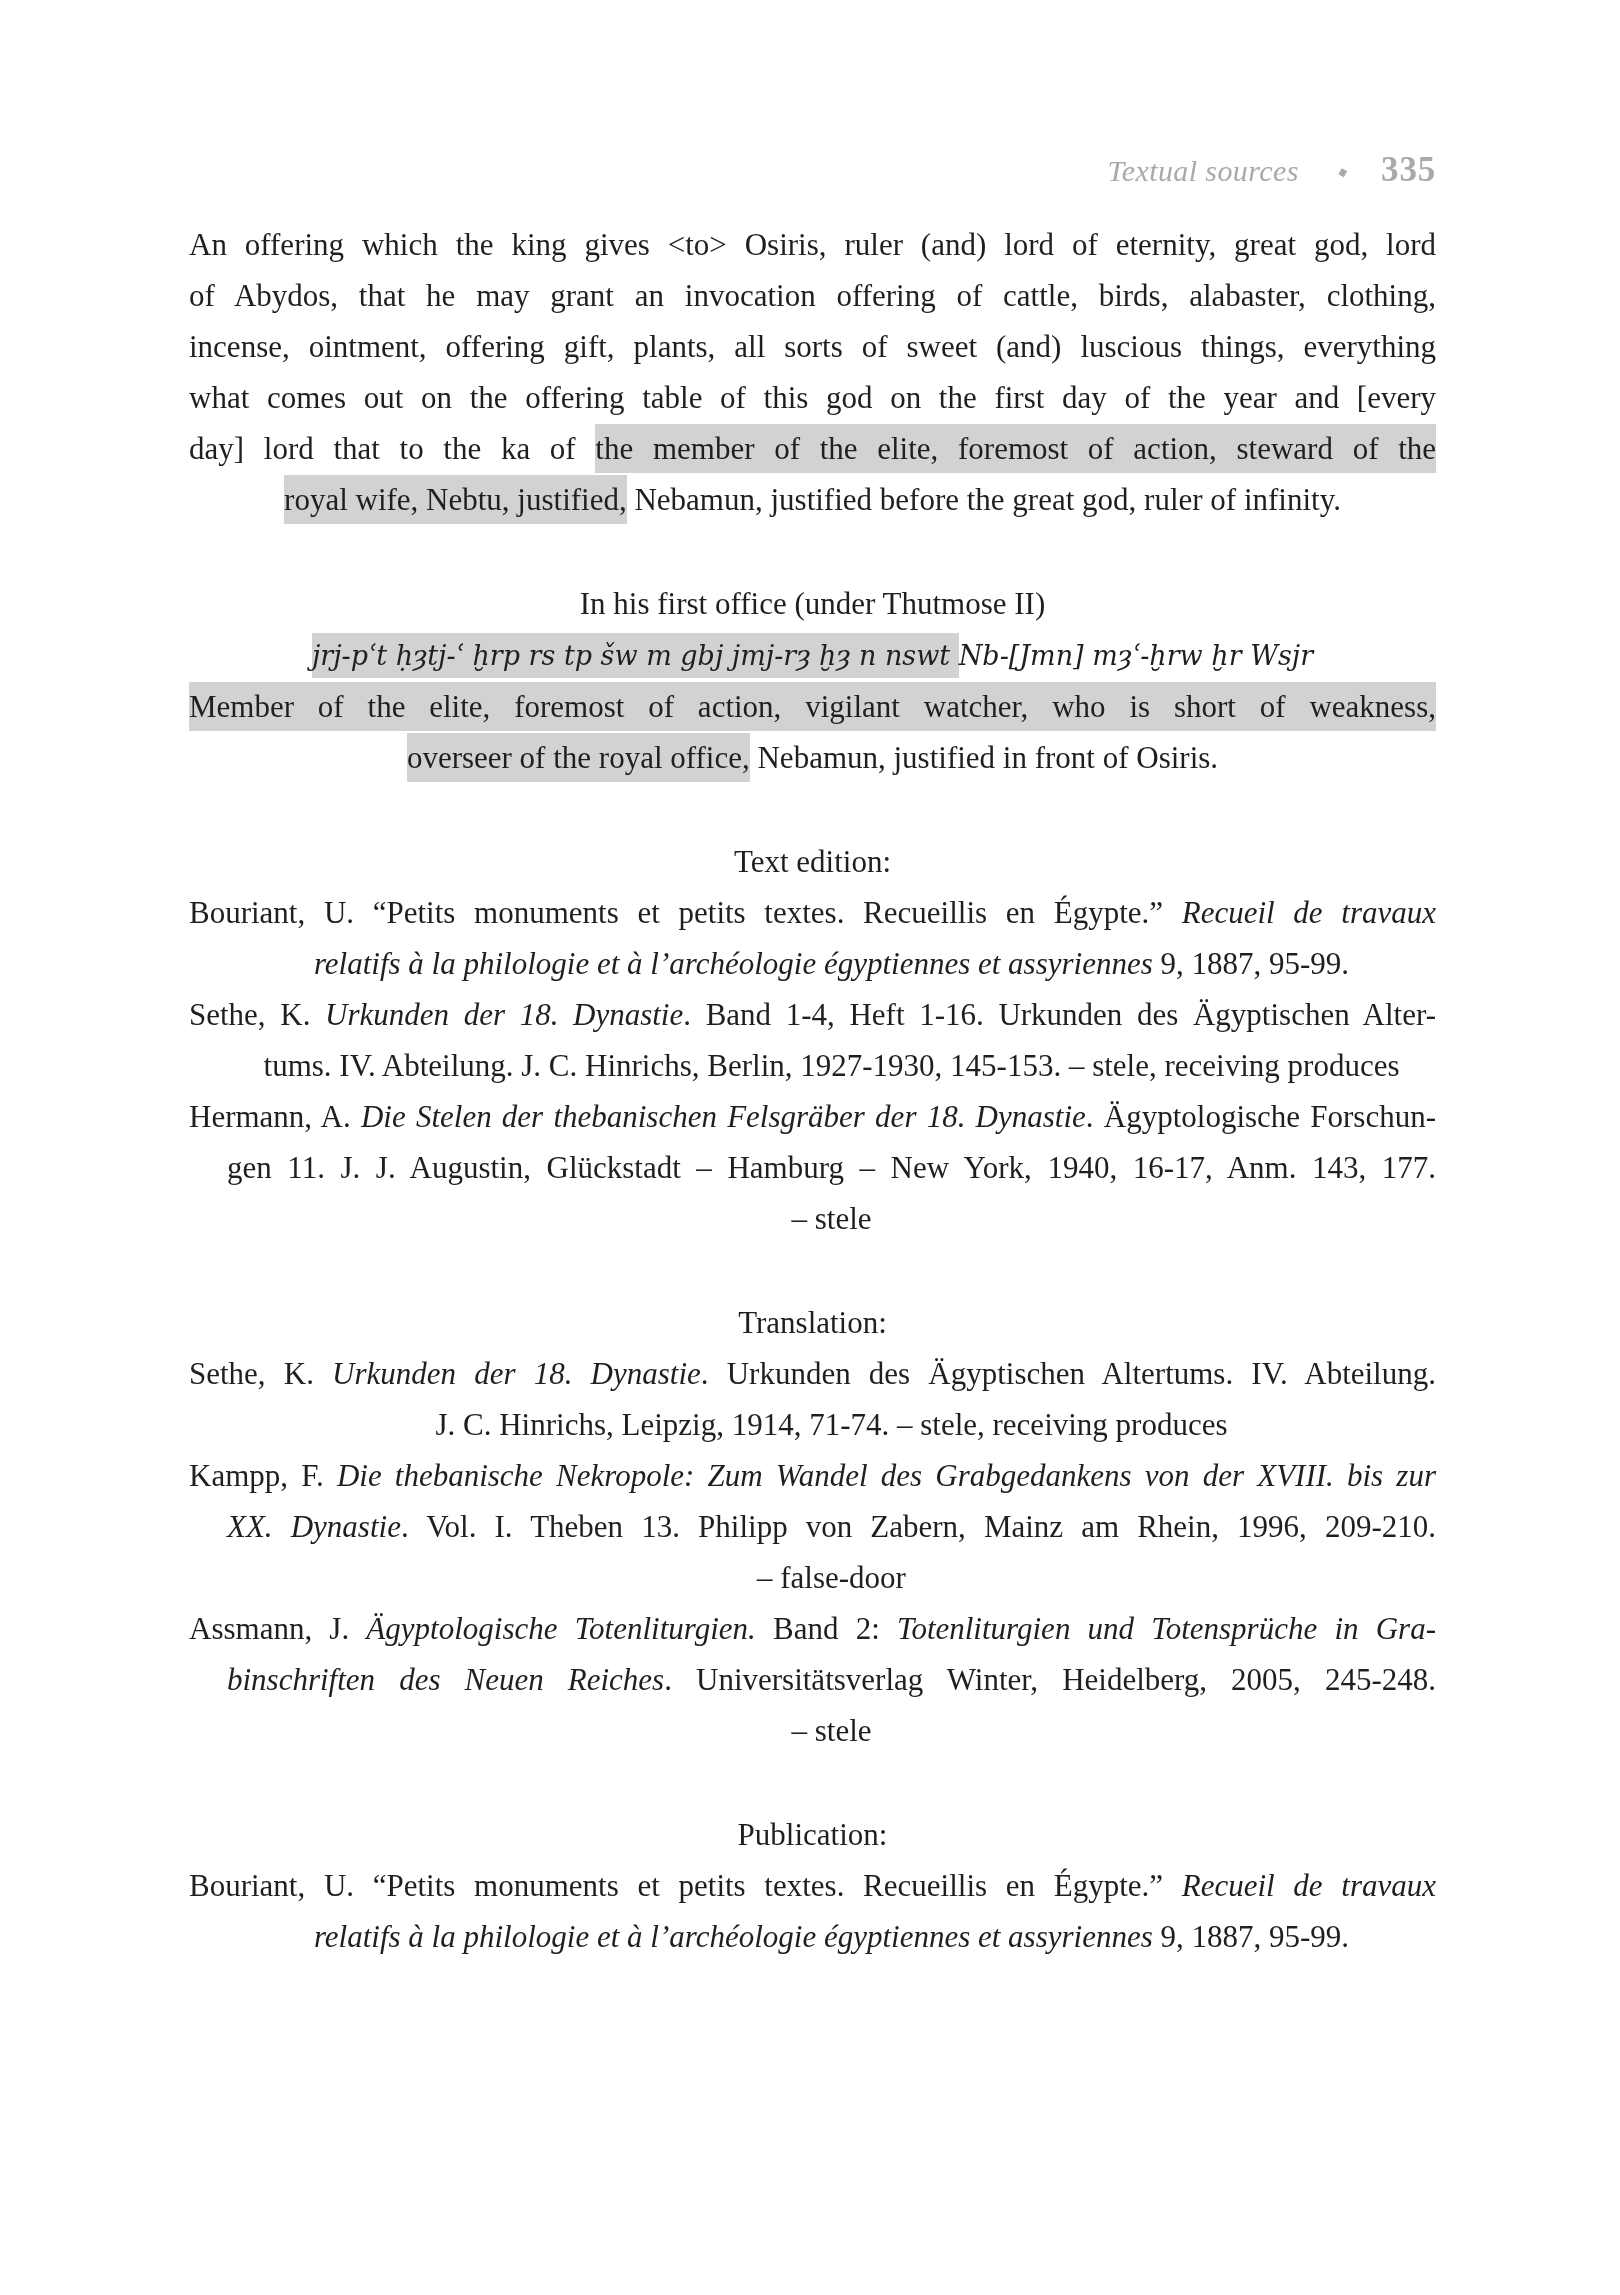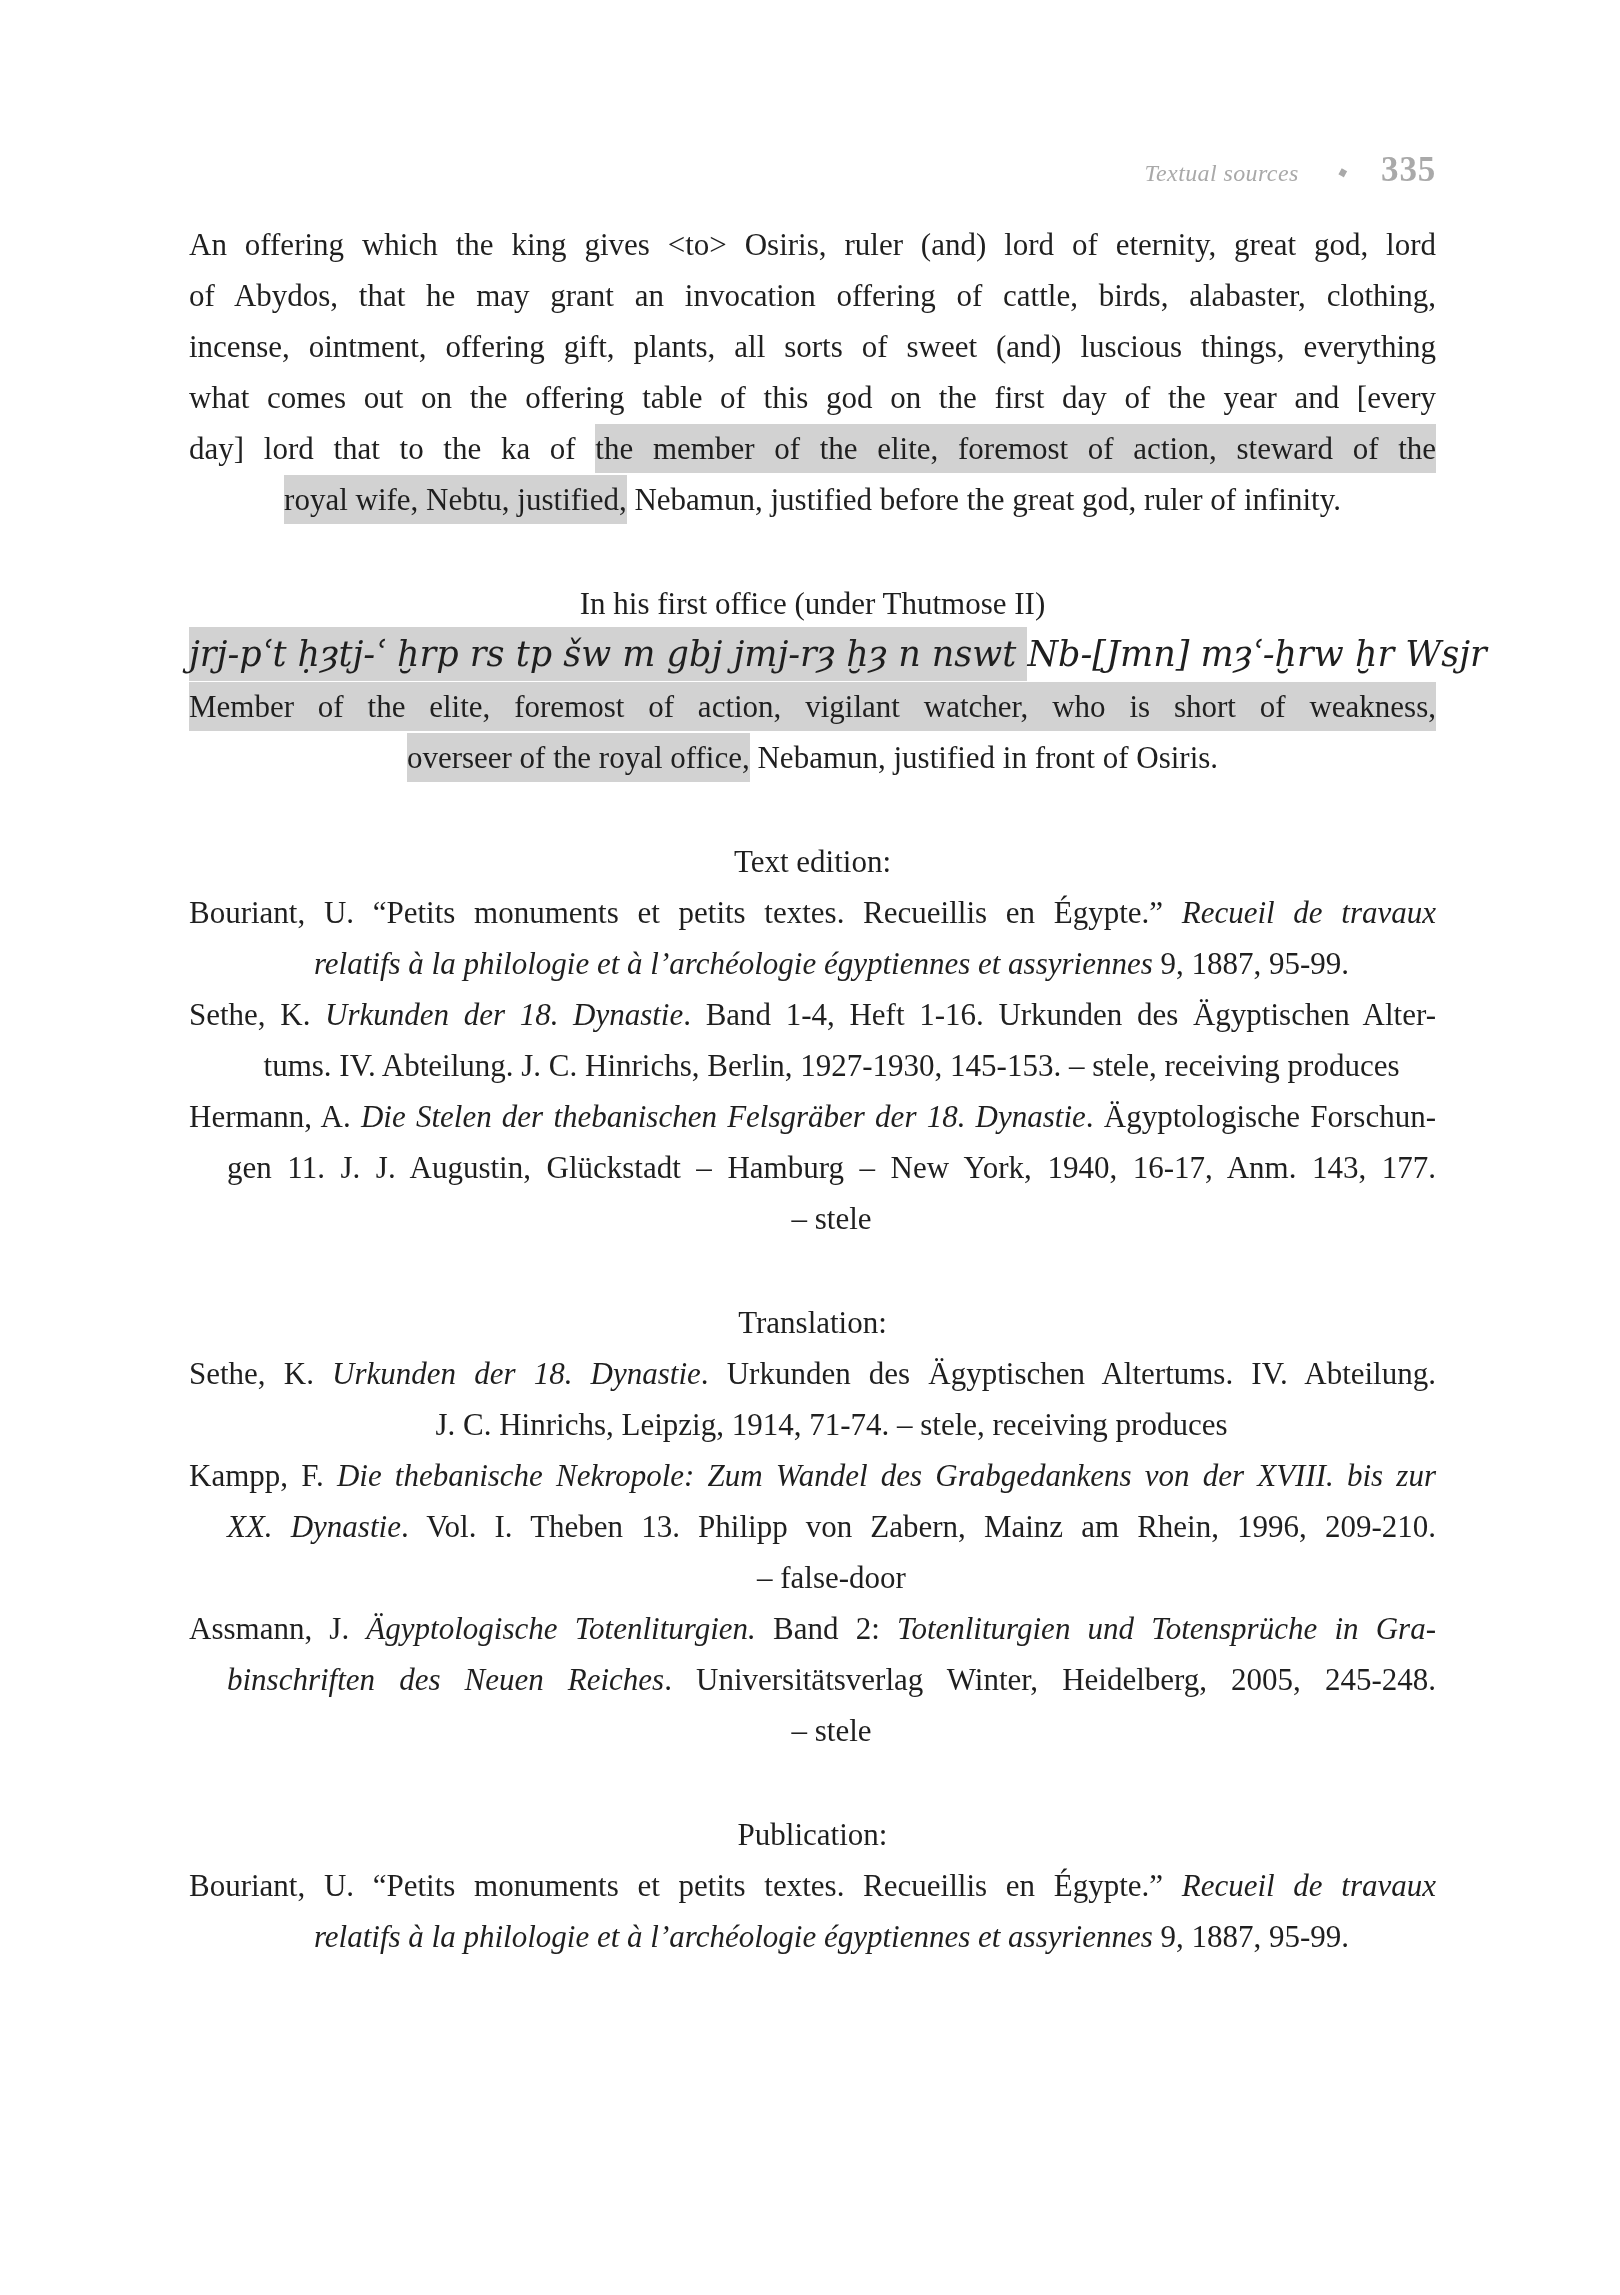--- a/index.html
+++ b/index.html
@@ -9,39 +9,39 @@
     background:#ffffff;
     font-family:"Liberation Serif","DejaVu Serif",serif;
     color:var(--body,#1f1f1f);
     overflow:hidden;
   }
   .header{
     position:absolute;top:150px;left:189px;width:1247px;
     display:flex;justify-content:flex-end;align-items:baseline;
     color:var(--hdr,#a9a9a9);
   }
-  .running-head{font-style:italic;font-size:24px;letter-spacing:0.4px;}
+  .running-head{font-style:italic;font-size:30px;letter-spacing:0.4px;}
   .ornament{
     font-size:12.2px;align-self:center;
     margin:4.9px 34px 0 39px;
     display:inline-block;transform:rotate(-20deg) skewX(-8deg);
     color:var(--hdr,#a9a9a9);
   }
   .page-number{font-size:35px;font-weight:bold;color:var(--hdr,#a9a9a9);letter-spacing:0.8px;}
   .content{
     position:absolute;top:219px;left:189px;width:1247px;
     font-size:31px;line-height:51px;
   }
   .block{margin-top:53px;}
   .block:first-child{margin-top:0;}
   .line{min-height:51px;white-space:nowrap;text-align:center;}
   .line.just{white-space:normal;text-align:justify;text-align-last:justify;}
   .line.ind{padding-left:38px;}
   .it{font-style:italic;}
-  .translit{font-family:"DejaVu Serif",serif;font-style:italic;font-size:35px;}
+  .translit{font-family:"DejaVu Serif",serif;font-style:italic;font-size:27px;}
   .hl{background:var(--hl,#d2d2d2);padding:7.3px 0;}
 </style>
 </head>
 <body>
 
 <div class="page">
   <div class="header">
     <span class="running-head">Textual sources</span>
     <span class="ornament">◆</span>
     <span class="page-number">335</span>

